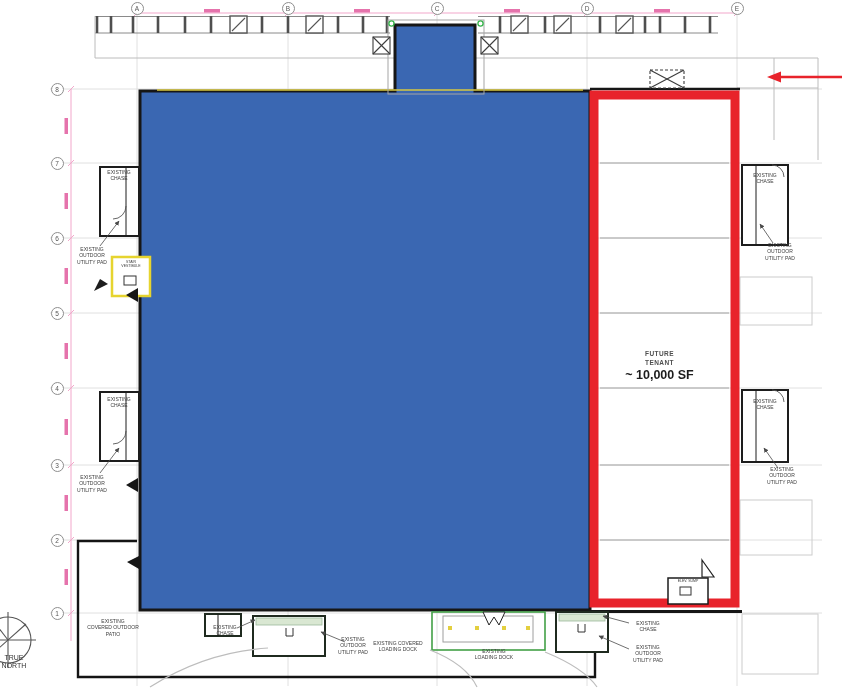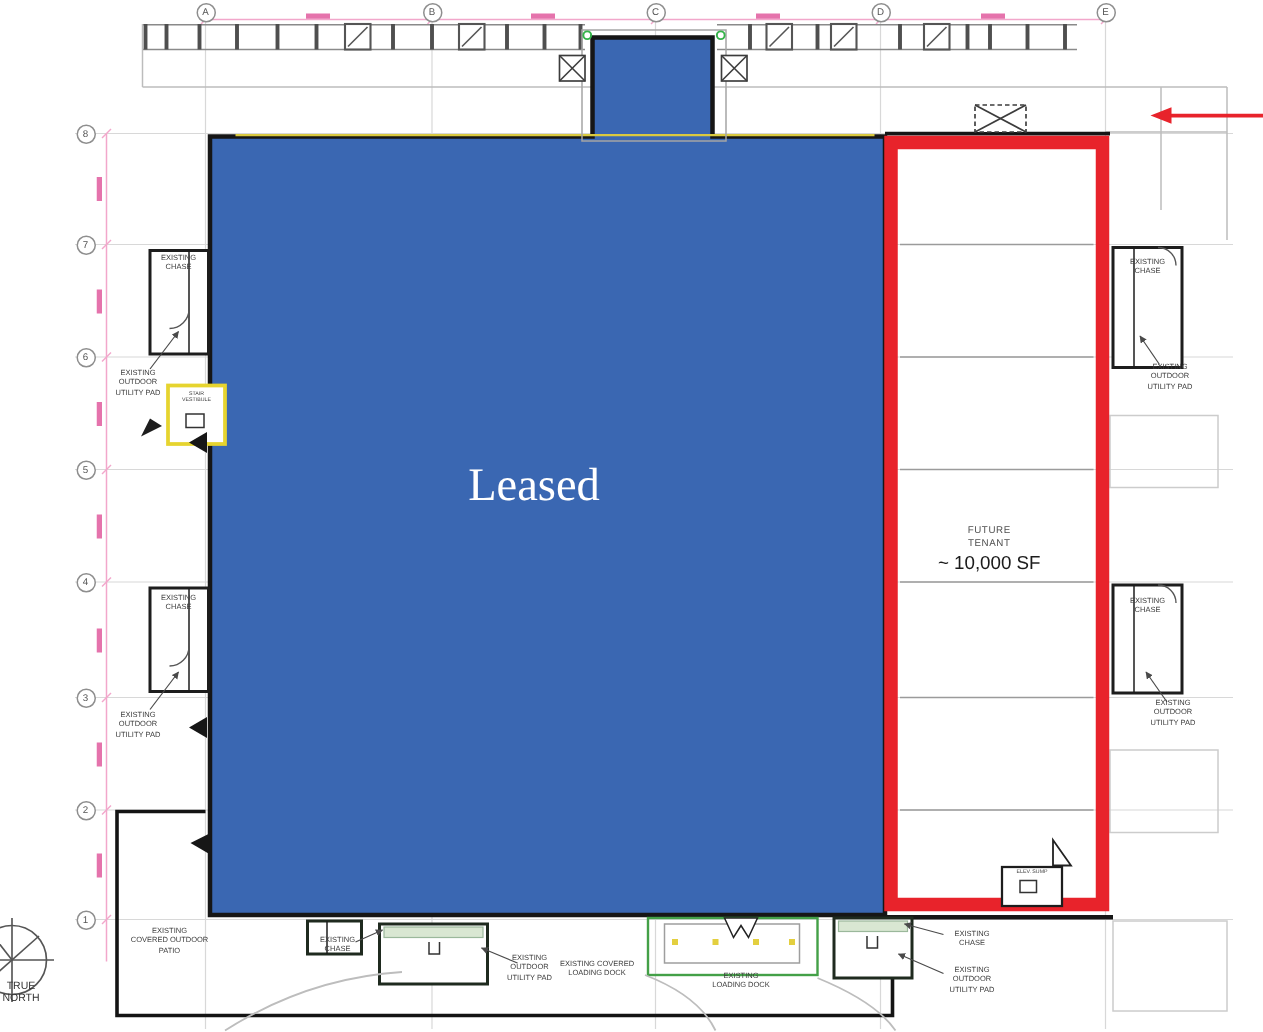--- a/index.html
+++ b/index.html
@@ -54,21 +54,21 @@
 
   
   .ann{position:absolute;font-size:5px;line-height:1.25;color:#3c3c3c;text-align:center;
        white-space:pre-line;letter-spacing:0;}
   .ann.xs{font-size:3.5px;line-height:1.1;}
   .bubble{position:absolute;width:13px;height:13px;border:1px solid #8e8e8e;border-radius:50%;
           background:#fff;font-size:6.5px;color:#555;display:flex;align-items:center;
           justify-content:center;box-sizing:border-box;}
   .leased-label{position:absolute;left:252px;top:305px;width:208px;text-align:center;
        font-family:"Liberation Serif",serif;font-size:31px;color:#ffffff;}
-  .ft-block{position:absolute;left:612px;top:349px;width:95px;text-align:center;}
+  .ft-block{position:absolute;left:612px;top:349px;width:95px;text-align:center;font-weight:bold;}
   .ft-name{font-size:6.5px;letter-spacing:.4px;color:#4f4f4f;white-space:pre-line;line-height:1.4;}
   .ft-size{font-size:12.5px;color:#1c1c1c;margin-top:1px;}
   .tn-label{position:absolute;left:-16px;top:654px;width:60px;text-align:center;
        font-size:7px;line-height:1.2;color:#333;white-space:pre-line;}
 </style>
 </head>
 <body>
 
 <div class="plan">
 
@@ -316,21 +316,20 @@
 <div class="bubble" style="left:730.5px;top:1.5px">E</div>
 <div class="bubble" style="left:50.5px;top:82.5px">8</div>
 <div class="bubble" style="left:50.5px;top:156.5px">7</div>
 <div class="bubble" style="left:50.5px;top:231.5px">6</div>
 <div class="bubble" style="left:50.5px;top:306.5px">5</div>
 <div class="bubble" style="left:50.5px;top:381.5px">4</div>
 <div class="bubble" style="left:50.5px;top:458.5px">3</div>
 <div class="bubble" style="left:50.5px;top:533.5px">2</div>
 <div class="bubble" style="left:50.5px;top:606.5px">1</div>
 
-<div class="leased-label">Leased</div>
 <div class="ft-block">
   <div class="ft-name">FUTURE
 TENANT</div>
   <div class="ft-size">~ 10,000 SF</div>
 </div>
 
 <div class="ann" style="left:98px;top:169px;width:42px">EXISTING
 CHASE</div>
 <div class="ann" style="left:98px;top:396px;width:42px">EXISTING
 CHASE</div>

